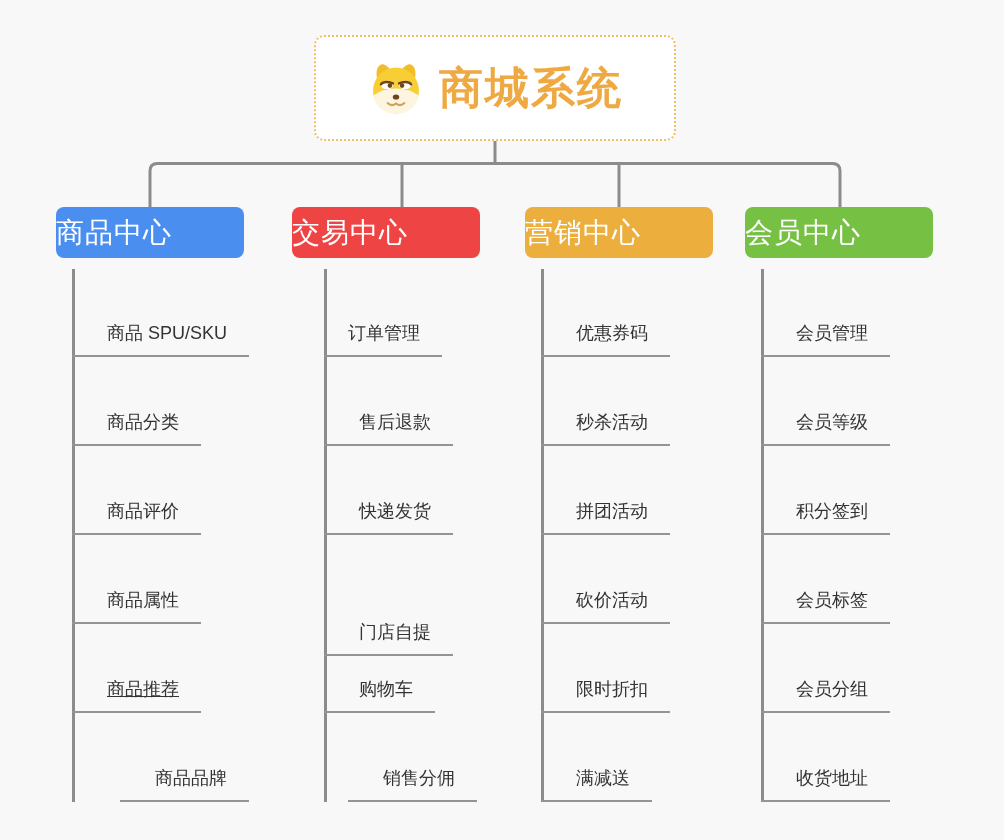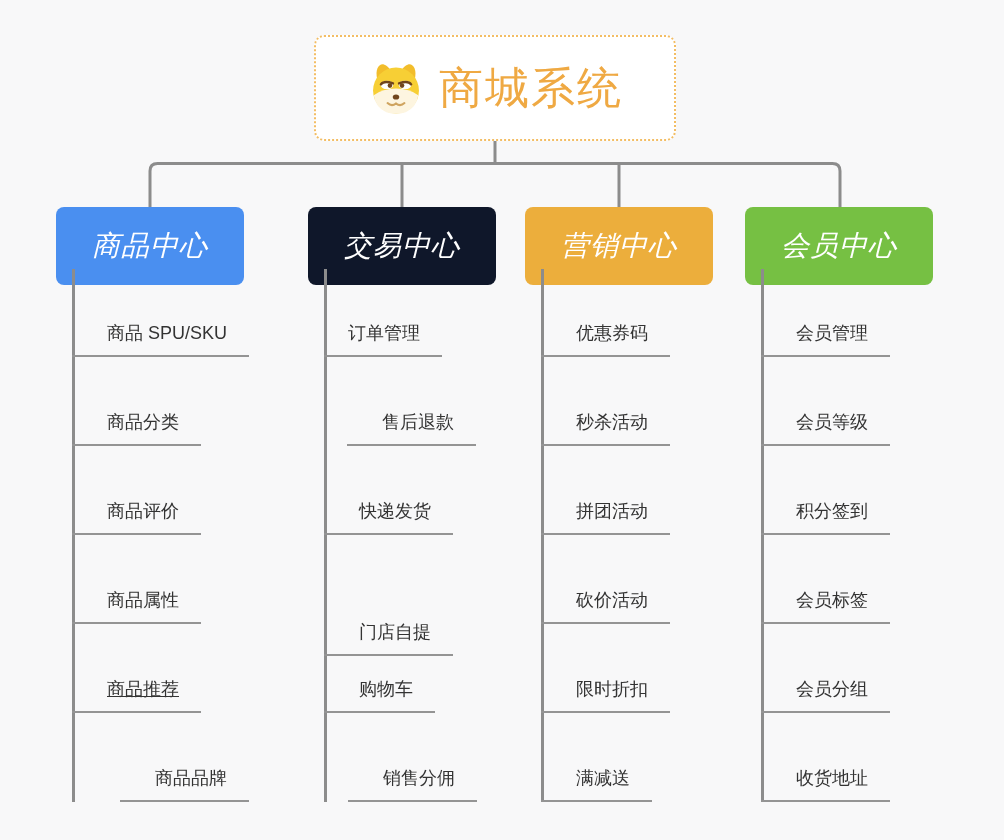--- a/index.html
+++ b/index.html
@@ -36,37 +36,36 @@
     border-radius: 10px;
     box-sizing: border-box;
     display: flex;
     align-items: center;
     justify-content: center;
     gap: 14px;
   }
   .root-title {
     color: var(--root-text, #efa943);
     font-size: 44px;
-    font-weight: 400;
+    font-weight: 700;
     letter-spacing: 2px;
     white-space: nowrap;
   }
   .doge {
     display: inline-flex;
     width: 58px; height: 58px;
   }
   .branch-box {
     position: absolute;
-    width: 188px; height: 78px;
+    width: 188px; height: 51px;
     border-radius: 8px;
     display: flex;
     align-items: center;
-    justify-content: center;
+    justify-content: flex-start;
     cursor: pointer;
-    font-style: italic;
   }
   .branch-label {
     color: #ffffff;
     font-size: 28px;
     font-weight: 400;
     letter-spacing: 1px;
     white-space: nowrap;
   }
   .trunk {
     position: absolute;
@@ -122,26 +121,26 @@
 <div class="branch-box" style="left: 56px; top: 207px; background: rgb(74, 143, 240);">
       <span class="branch-label">商品中心</span>
     </div>
     <div class="trunk" style="left: 72px; top: 269px; height: 533px;"></div>
     <div class="leaf" style="left: 72px; top: 315px;">商品 SPU/SKU</div>
     <div class="leaf" style="left: 72px; top: 404px;">商品分类</div>
     <div class="leaf" style="left: 72px; top: 493px;">商品评价</div>
     <div class="leaf" style="left: 72px; top: 582px;">商品属性</div>
     <div class="leaf" style="left: 72px; top: 671px; text-decoration: underline;">商品推荐</div>
     <div class="leaf" style="left: 72px; top: 760px; margin-left: 48px;">商品品牌</div>
-    <div class="branch-box" style="left: 308px; top: 207px; background: #0f172a;">
+    <div class="branch-box" style="left: 292px; top: 207px; background: #ef4444;">
       <span class="branch-label">交易中心</span>
     </div>
     <div class="trunk" style="left: 324px; top: 269px; height: 533px;"></div>
     <div class="leaf" style="left: 324px; top: 315px; padding-left: 24px;">订单管理</div>
-    <div class="leaf" style="left: 324px; top: 404px; margin-left: 23px;">售后退款</div>
+    <div class="leaf" style="left: 324px; top: 404px;">售后退款</div>
     <div class="leaf" style="left: 324px; top: 493px;">快递发货</div>
     <div class="leaf" style="left: 324px; top: 582px; margin-top: 32px;">门店自提</div>
     <div class="leaf" style="left: 324px; top: 671px;">购物车</div>
     <div class="leaf" style="left: 324px; top: 760px; margin-left: 24px;">销售分佣</div>
     <div class="branch-box" style="left: 525px; top: 207px; background: rgb(236, 174, 60);">
       <span class="branch-label">营销中心</span>
     </div>
     <div class="trunk" style="left: 541px; top: 269px; height: 533px;"></div>
     <div class="leaf" style="left: 541px; top: 315px;">优惠券码</div>
     <div class="leaf" style="left: 541px; top: 404px;">秒杀活动</div>

